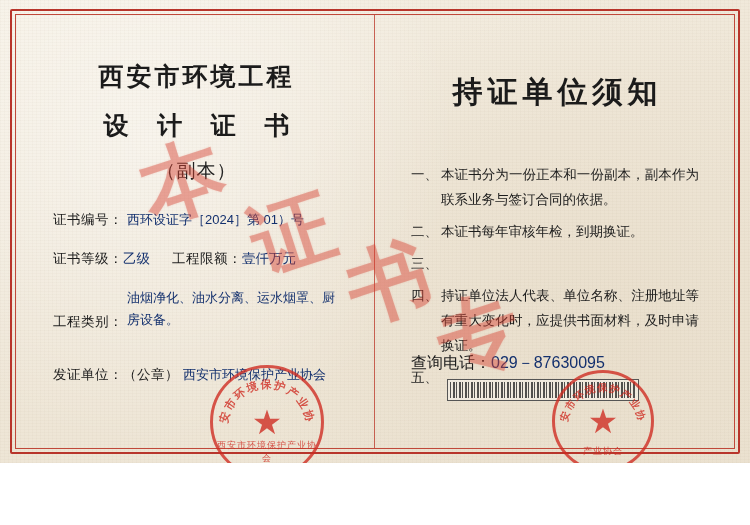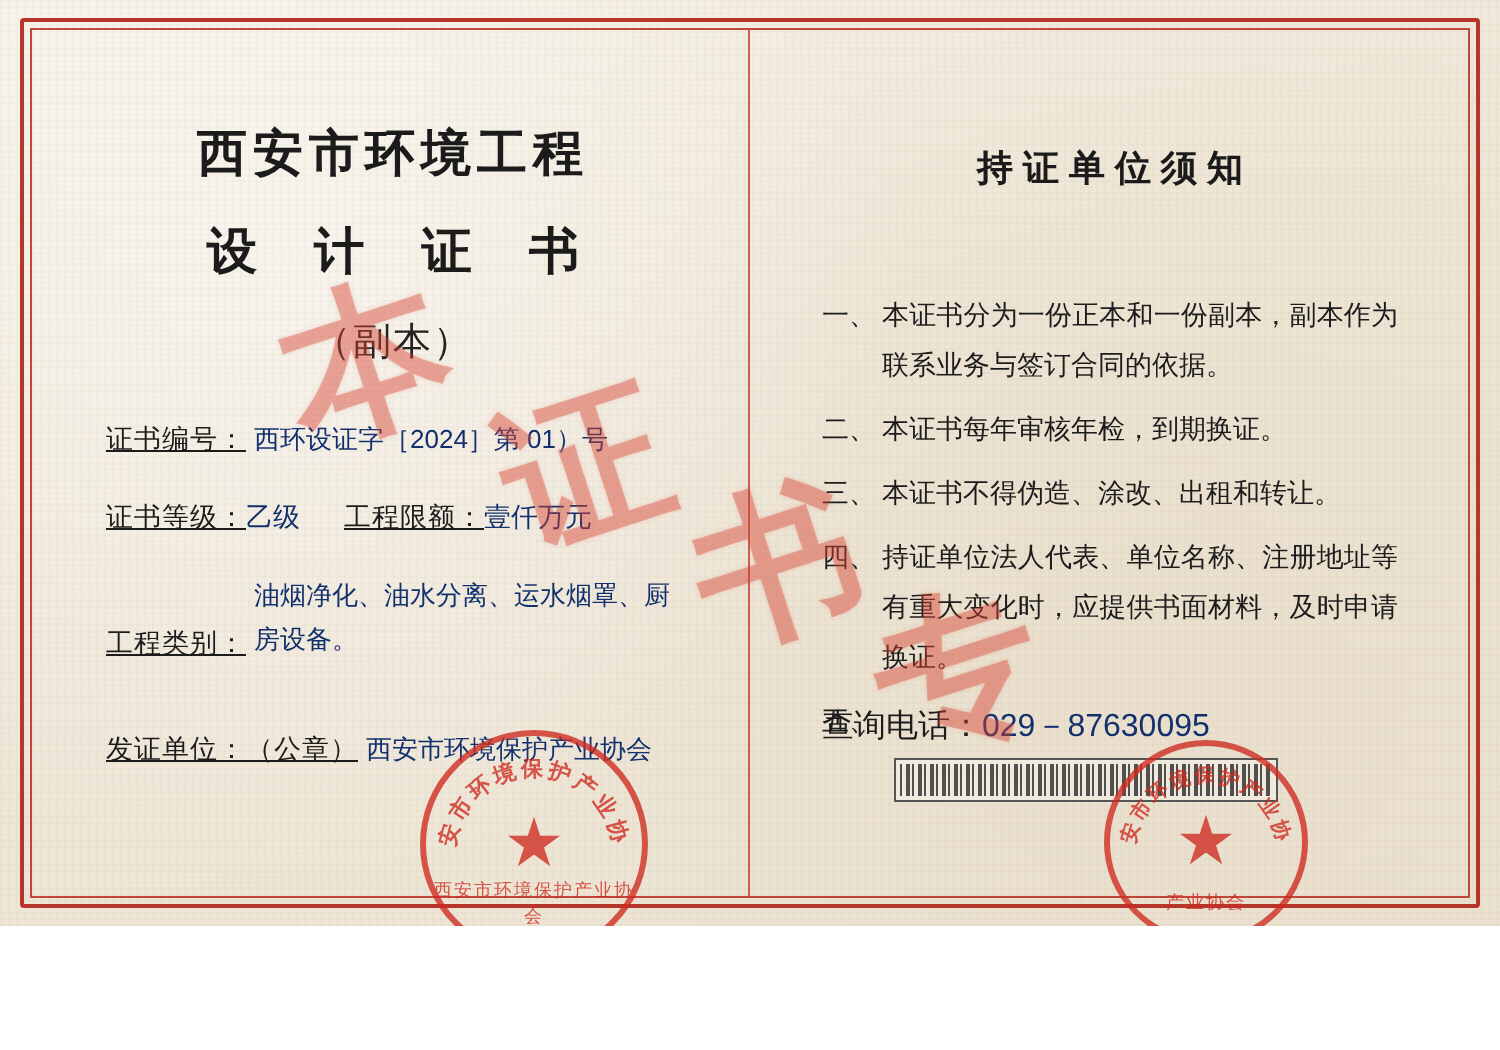--- a/index.html
+++ b/index.html
@@ -105,21 +105,20 @@
   .field-row {
     display: flex;
     align-items: flex-end;
     margin-bottom: 19px;
     line-height: 1.45;
   }
   .field-label {
     flex: 0 0 auto;
     white-space: nowrap;
     letter-spacing: 0.5px;
-    text-decoration: underline;
   }
   .field-value {
     flex: 1 1 auto;
     white-space: nowrap;
     color: #13306e;
     font-size: 13px;
     padding-left: 4px;
   }
   .field-inline {
     display: inline;
@@ -135,21 +134,21 @@
   .grade-row .seg-label { margin-left: 22px; }
 
   .issue-row { margin-top: 34px; }
   .valid-row { margin-top: 14px; }
   .valid-row .field-value { letter-spacing: 0.5px; }
 
   
   .notice-title {
     text-align: center;
     font-family: "DejaVu Serif", "Liberation Serif", serif;
-    font-size: 18px;
+    font-size: 30px;
     font-weight: bold;
     letter-spacing: 5px;
     color: #1b1b1b;
     margin-top: 34px;
     padding-left: 5px;
   }
   .notice-list {
     margin-top: 50px;
     font-size: 13.5px;
     color: #1c1c1c;
@@ -328,21 +327,20 @@
       <div class="notice-item">
         <span class="notice-num">一、</span>
         <span class="notice-text">本证书分为一份正本和一份副本，副本作为联系业务与签订合同的依据。</span>
       </div>
       <div class="notice-item">
         <span class="notice-num">二、</span>
         <span class="notice-text">本证书每年审核年检，到期换证。</span>
       </div>
       <div class="notice-item">
         <span class="notice-num">三、</span>
-        <span class="notice-text">本证书不得伪造、涂改、出租和转让。</span>
       </div>
       <div class="notice-item">
         <span class="notice-num">四、</span>
         <span class="notice-text">持证单位法人代表、单位名称、注册地址等有重大变化时，应提供书面材料，及时申请换证。</span>
       </div>
       <div class="notice-item">
         <span class="notice-num">五、</span>
       </div>
     </div>
 

